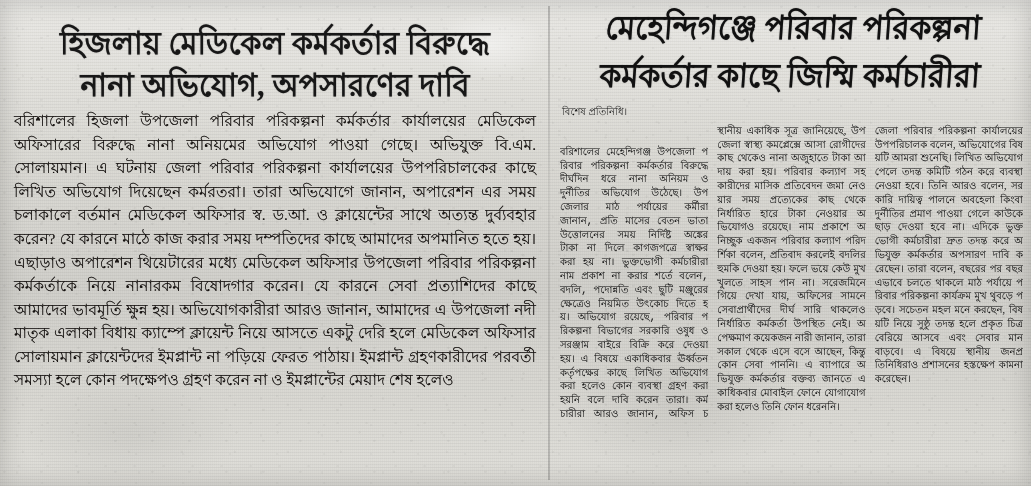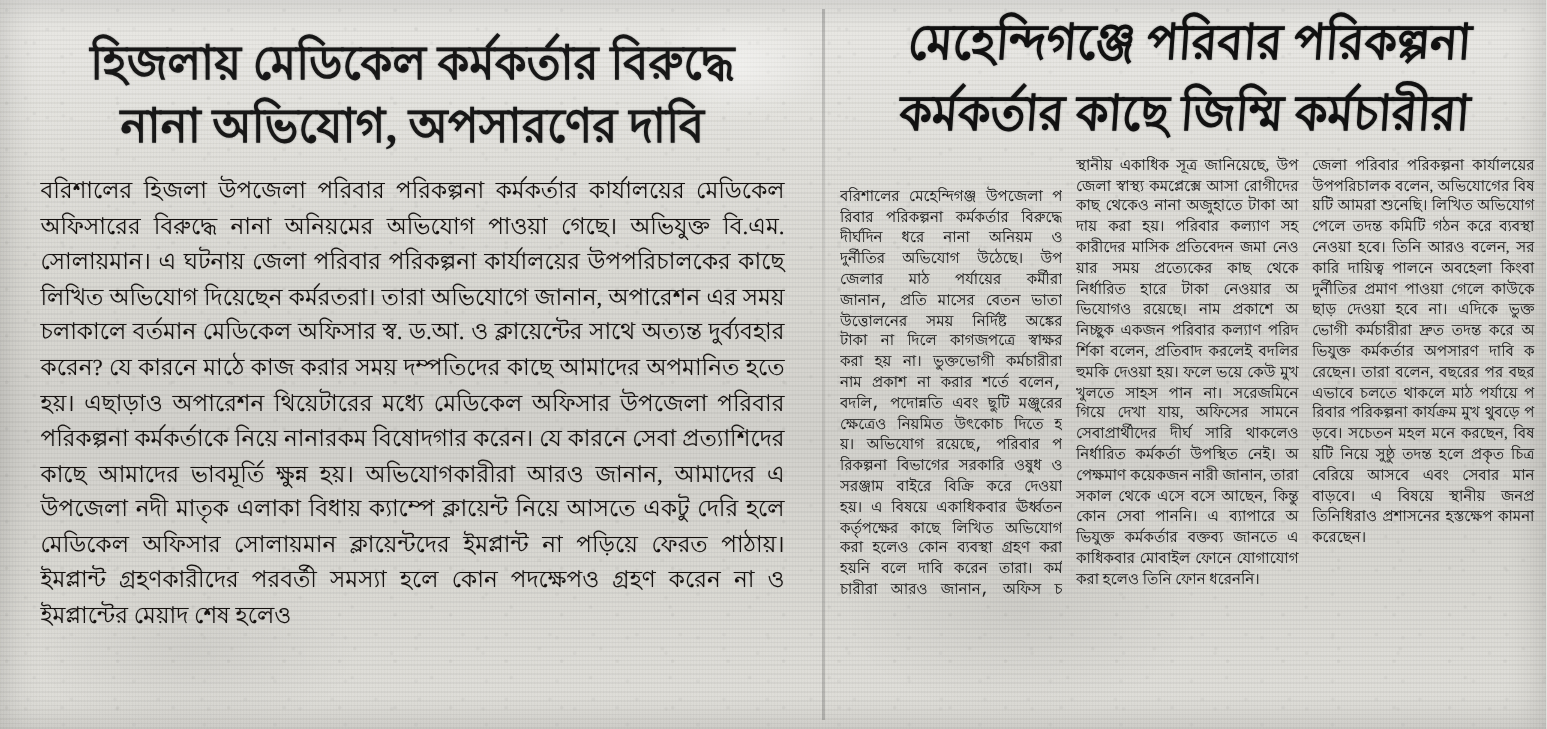--- a/index.html
+++ b/index.html
@@ -97,21 +97,21 @@
   .lead-left {
     font-family: "Liberation Serif", serif;
     font-size: 15.4px;
     line-height: 1.53;
     text-align: justify;
     text-justify: inter-word;
     color: #15110f;
     text-shadow: 0 0 .6px rgba(0,0,0,.35);
     margin: 0;
   }
-  .lead-left p { margin: 13px; }
+  .lead-left p { margin: 0; }
   .see-page {
     font-weight: bold;
     white-space: nowrap;
   }
   .arrow-badge {
     display: inline-block;
     width: 13px; height: 13px;
     border-radius: 50%;
     background: #111;
     color: #eee;
@@ -184,20 +184,21 @@
     <div class="lead-left">
       <p>বরিশালের হিজলা উপজেলা পরিবার পরিকল্পনা কর্মকর্তার কার্যালয়ের মেডিকেল অফিসারের বিরুদ্ধে নানা অনিয়মের অভিযোগ পাওয়া গেছে। অভিযুক্ত বি.এম. সোলায়মান। এ ঘটনায় জেলা পরিবার পরিকল্পনা কার্যালয়ের উপপরিচালকের কাছে লিখিত অভিযোগ দিয়েছেন কর্মরতরা। তারা অভিযোগে জানান, অপারেশন এর সময় চলাকালে বর্তমান মেডিকেল অফিসার স্ব. ড.আ. ও ক্লায়েন্টের সাথে অত্যন্ত দুর্ব্যবহার করেন? যে কারনে মাঠে কাজ করার সময় দম্পতিদের কাছে আমাদের অপমানিত হতে হয়। এছাড়াও অপারেশন থিয়েটারের মধ্যে মেডিকেল অফিসার উপজেলা পরিবার পরিকল্পনা কর্মকর্তাকে নিয়ে নানারকম বিষোদগার করেন। যে কারনে সেবা প্রত্যাশিদের কাছে আমাদের ভাবমূর্তি ক্ষুন্ন হয়। অভিযোগকারীরা আরও জানান, আমাদের এ উপজেলা নদী মাতৃক এলাকা বিধায় ক্যাম্পে ক্লায়েন্ট নিয়ে আসতে একটু দেরি হলে মেডিকেল অফিসার সোলায়মান ক্লায়েন্টদের ইমপ্লান্ট না পড়িয়ে ফেরত পাঠায়। ইমপ্লান্ট গ্রহণকারীদের পরবর্তী সমস্যা হলে কোন পদক্ষেপও গ্রহণ করেন না ও ইমপ্লান্টের মেয়াদ শেষ হলেও</p>
     </div>
   </div>
 
   <div class="article-right">
     <h1 class="headline-right">
       <span>মেহেন্দিগঞ্জে পরিবার পরিকল্পনা</span>
       <span>কর্মকর্তার কাছে জিম্মি কর্মচারীরা</span>
     </h1>
+    <div class="byline">বিশেষ প্রতিনিধি।</div>
     <div class="cols">
       <div class="col first">
         <p>বরিশালের মেহেন্দিগঞ্জ উপজেলা পরিবার পরিকল্পনা কর্মকর্তার বিরুদ্ধে দীর্ঘদিন ধরে নানা অনিয়ম ও দুর্নীতির অভিযোগ উঠেছে। উপজেলার মাঠ পর্যায়ের কর্মীরা জানান, প্রতি মাসের বেতন ভাতা উত্তোলনের সময় নির্দিষ্ট অঙ্কের টাকা না দিলে কাগজপত্রে স্বাক্ষর করা হয় না। ভুক্তভোগী কর্মচারীরা নাম প্রকাশ না করার শর্তে বলেন, বদলি, পদোন্নতি এবং ছুটি মঞ্জুরের ক্ষেত্রেও নিয়মিত উৎকোচ দিতে হয়। অভিযোগ রয়েছে, পরিবার পরিকল্পনা বিভাগের সরকারি ওষুধ ও সরঞ্জাম বাইরে বিক্রি করে দেওয়া হয়। এ বিষয়ে একাধিকবার ঊর্ধ্বতন কর্তৃপক্ষের কাছে লিখিত অভিযোগ করা হলেও কোন ব্যবস্থা গ্রহণ করা হয়নি বলে দাবি করেন তারা। কর্মচারীরা আরও জানান, অফিস চলাকালীন সময়ে কর্মকর্তা প্রায়ই অনুপস্থিত থাকেন এবং তার পরিবর্তে অন্য একজনকে দিয়ে দাপ্তরিক কাজ চালানো হয়। এতে সেবাপ্রার্থীরা চরম ভোগান্তিতে পড়েন।</p>
       </div>
       <div class="col second">
         <p>স্থানীয় একাধিক সূত্র জানিয়েছে, উপজেলা স্বাস্থ্য কমপ্লেক্সে আসা রোগীদের কাছ থেকেও নানা অজুহাতে টাকা আদায় করা হয়। পরিবার কল্যাণ সহকারীদের মাসিক প্রতিবেদন জমা নেওয়ার সময় প্রত্যেকের কাছ থেকে নির্ধারিত হারে টাকা নেওয়ার অভিযোগও রয়েছে। নাম প্রকাশে অনিচ্ছুক একজন পরিবার কল্যাণ পরিদর্শিকা বলেন, প্রতিবাদ করলেই বদলির হুমকি দেওয়া হয়। ফলে ভয়ে কেউ মুখ খুলতে সাহস পান না। সরেজমিনে গিয়ে দেখা যায়, অফিসের সামনে সেবাপ্রার্থীদের দীর্ঘ সারি থাকলেও নির্ধারিত কর্মকর্তা উপস্থিত নেই। অপেক্ষমাণ কয়েকজন নারী জানান, তারা সকাল থেকে এসে বসে আছেন, কিন্তু কোন সেবা পাননি। এ ব্যাপারে অভিযুক্ত কর্মকর্তার বক্তব্য জানতে একাধিকবার মোবাইল ফোনে যোগাযোগ করা হলেও তিনি ফোন ধরেননি।</p>
       </div>
       <div class="col third">
         <p>জেলা পরিবার পরিকল্পনা কার্যালয়ের উপপরিচালক বলেন, অভিযোগের বিষয়টি আমরা শুনেছি। লিখিত অভিযোগ পেলে তদন্ত কমিটি গঠন করে ব্যবস্থা নেওয়া হবে। তিনি আরও বলেন, সরকারি দায়িত্ব পালনে অবহেলা কিংবা দুর্নীতির প্রমাণ পাওয়া গেলে কাউকে ছাড় দেওয়া হবে না। এদিকে ভুক্তভোগী কর্মচারীরা দ্রুত তদন্ত করে অভিযুক্ত কর্মকর্তার অপসারণ দাবি করেছেন। তারা বলেন, বছরের পর বছর এভাবে চলতে থাকলে মাঠ পর্যায়ে পরিবার পরিকল্পনা কার্যক্রম মুখ থুবড়ে পড়বে। সচেতন মহল মনে করছেন, বিষয়টি নিয়ে সুষ্ঠু তদন্ত হলে প্রকৃত চিত্র বেরিয়ে আসবে এবং সেবার মান বাড়বে। এ বিষয়ে স্থানীয় জনপ্রতিনিধিরাও প্রশাসনের হস্তক্ষেপ কামনা করেছেন।</p>
       </div>

